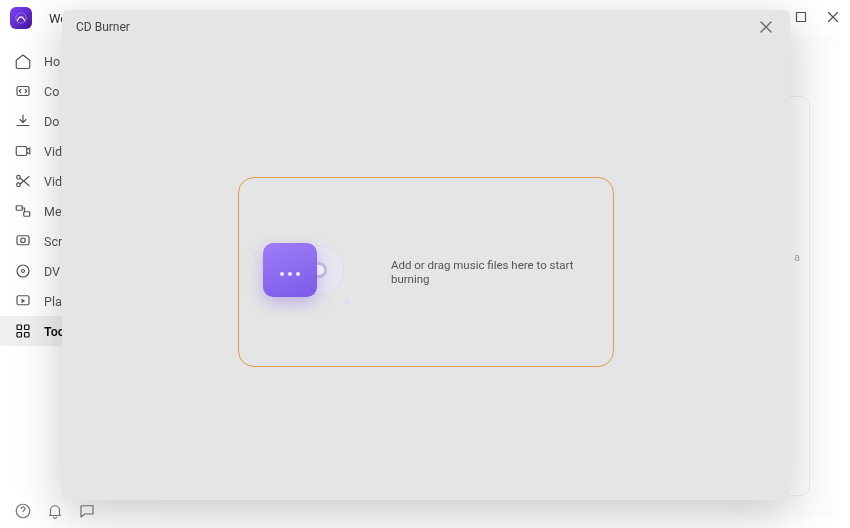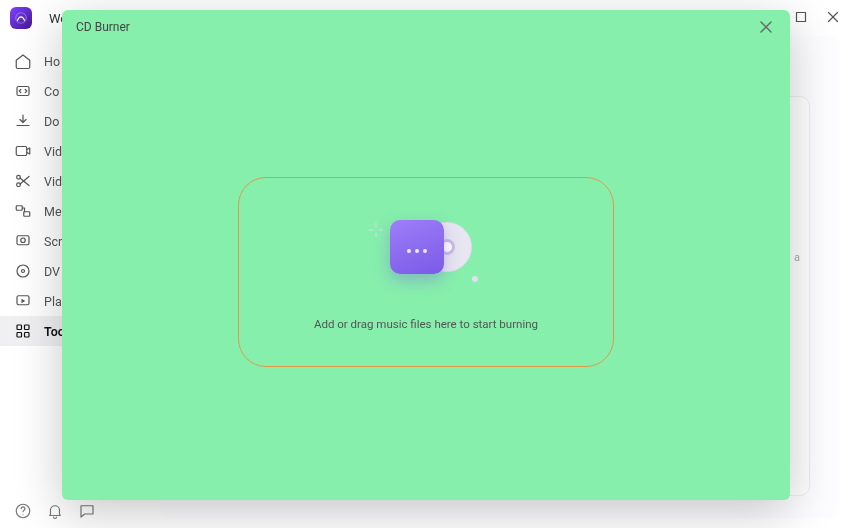--- a/index.html
+++ b/index.html
@@ -24,27 +24,27 @@
   .sidebar-item.active .icon { color:#111; }
   .sidebar-bottom { position:absolute; bottom:8px; left:0; right:0; display:flex; gap:14px; padding:0 14px; }
   .sidebar-bottom .bicon { width:18px; height:18px; color:#777; cursor:pointer; }
 
   
   .main-bg { position:absolute; top:36px; left:160px; right:10px; bottom:10px; background:#fdfdff; border-radius:10px; }
   .main-card { position:absolute; top:60px; left:50%; transform:translateX(-50%); width:620px; height:400px; background:#fff; border:1px solid #eee; border-radius:10px; }
   .main-stub-text { position:absolute; right:40px; top:215px; font-size:11px; color:#aaa; }
 
   
-  .modal { position:absolute; top:10px; left:62px; width:728px; height:490px; background:#86efac; border-radius:6px; box-shadow:0 12px 48px rgba(0,0,0,0.22); display:flex; flex-direction:column; }
+  .modal { position:absolute; top:10px; left:62px; width:728px; height:490px; background:#e5e5e5; border-radius:6px; box-shadow:0 12px 48px rgba(0,0,0,0.22); display:flex; flex-direction:column; }
   .modal-header { height:34px; display:flex; align-items:center; padding:0 14px; border-bottom:1px solid rgba(0,0,0,0); }
   .modal-title { font-size:12px; color:#444; }
   .modal-close { margin-left:auto; width:20px; height:20px; display:flex; align-items:center; justify-content:center; color:#666; cursor:pointer; }
   .modal-body { flex:1; display:flex; align-items:center; justify-content:center; }
 
-  .dropzone { width:376px; height:190px; border:1.5px solid #e09a4a; border-radius:28px; display:flex; flex-direction:column; align-items:center; justify-content:center; gap:33px; position:relative; }
+  .dropzone { width:376px; height:190px; border:1.5px solid #e09a4a; border-radius:16px; display:flex; flex-direction:row; align-items:center; justify-content:center; gap:33px; position:relative; }
   .dropzone-illus { width:120px; height:70px; position:relative; }
   .disc { position:absolute; right:14px; top:8px; width:50px; height:50px; border-radius:50%; background:radial-gradient(circle at 50% 50%, #fff 0 10%, #e8e6f0 11% 100%); border:1px solid #e0dcee; }
   .disc::after{content:"";position:absolute;left:50%;top:50%;width:10px;height:10px;border-radius:50%;background:#fff;border:3px solid #c6c0e0;transform:translate(-50%,-50%);}
   .folder { position:absolute; left:24px; top:6px; width:54px; height:54px; border-radius:10px; background:linear-gradient(160deg,#9e7ef8 0%, #7b5ae8 100%); box-shadow:0 6px 16px rgba(120,80,230,0.35); display:flex; align-items:center; justify-content:center; }
   .folder-dots { display:flex; gap:4px; margin-top:8px; }
   .folder-dots span{ width:4px; height:4px; border-radius:50%; background:rgba(255,255,255,0.85); }
   .sparkle { position:absolute; left:2px; top:8px; color:#e6e2f2; }
   .dot-shadow { position:absolute; right:8px; bottom:2px; width:6px; height:6px; border-radius:50%; background:#e2ddf2; }
   .dropzone-text { font-size:11.5px; color:#555; }
 

